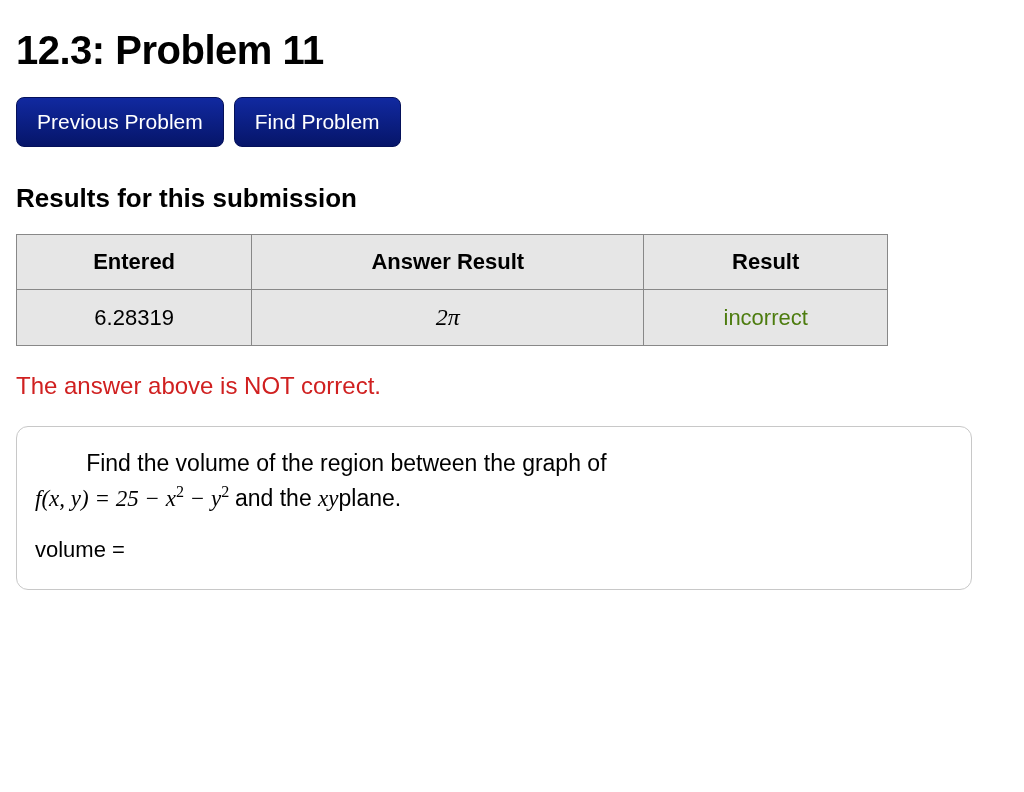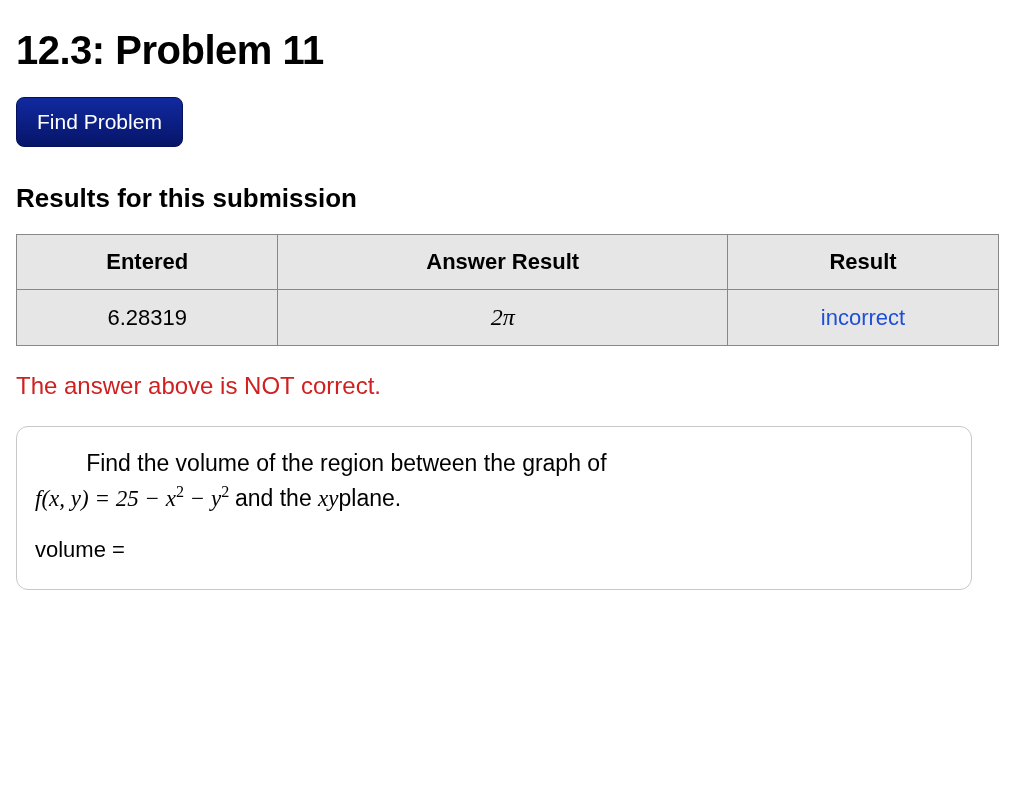--- a/index.html
+++ b/index.html
@@ -32,21 +32,21 @@
     font-size: 21px;
     cursor: pointer;
   }
   h2.results-heading {
     font-size: 26px;
     font-weight: 700;
     margin: 0 0 20px 0;
   }
   table.results {
     border-collapse: collapse;
-    width: 983px;
+    width: 872px;
     margin-bottom: 26px;
   }
   table.results th, table.results td {
     border: 1px solid #888888;
     padding: 14px 10px;
     font-size: 22px;
   }
   table.results th {
     background: #e6e6e6;
     font-weight: 700;
@@ -54,21 +54,21 @@
   }
   table.results td {
     background: #e6e6e6;
     text-align: center;
   }
   .col-entered { width: 250px; }
   .col-preview { width: 450px; }
   .col-result  { width: 260px; }
   td.result-cell {
     background: #cf8b8b;
-    color: #1d4ed8;
+    color: #4d7c0f;
   }
   .preview-math {
     font-family: "Times New Roman", Times, serif;
     font-style: italic;
     font-size: 24px;
   }
   .feedback {
     color: #d02020;
     font-size: 24px;
     margin: 0 0 26px 0;
@@ -108,20 +108,21 @@
     width: 300px;
     outline: none;
   }
 </style>
 </head>
 <body>
 
 <h1 class="page-title">12.3: Problem 11</h1>
 
 <div class="nav-row">
+  <button class="nav-btn">Previous Problem</button>
   <button class="nav-btn">Find Problem</button>
 </div>
 
 <h2 class="results-heading">Results for this submission</h2>
 
 <table class="results">
   <thead>
     <tr>
       <th class="col-entered">Entered</th>
       <th class="col-preview">Answer Result</th>

